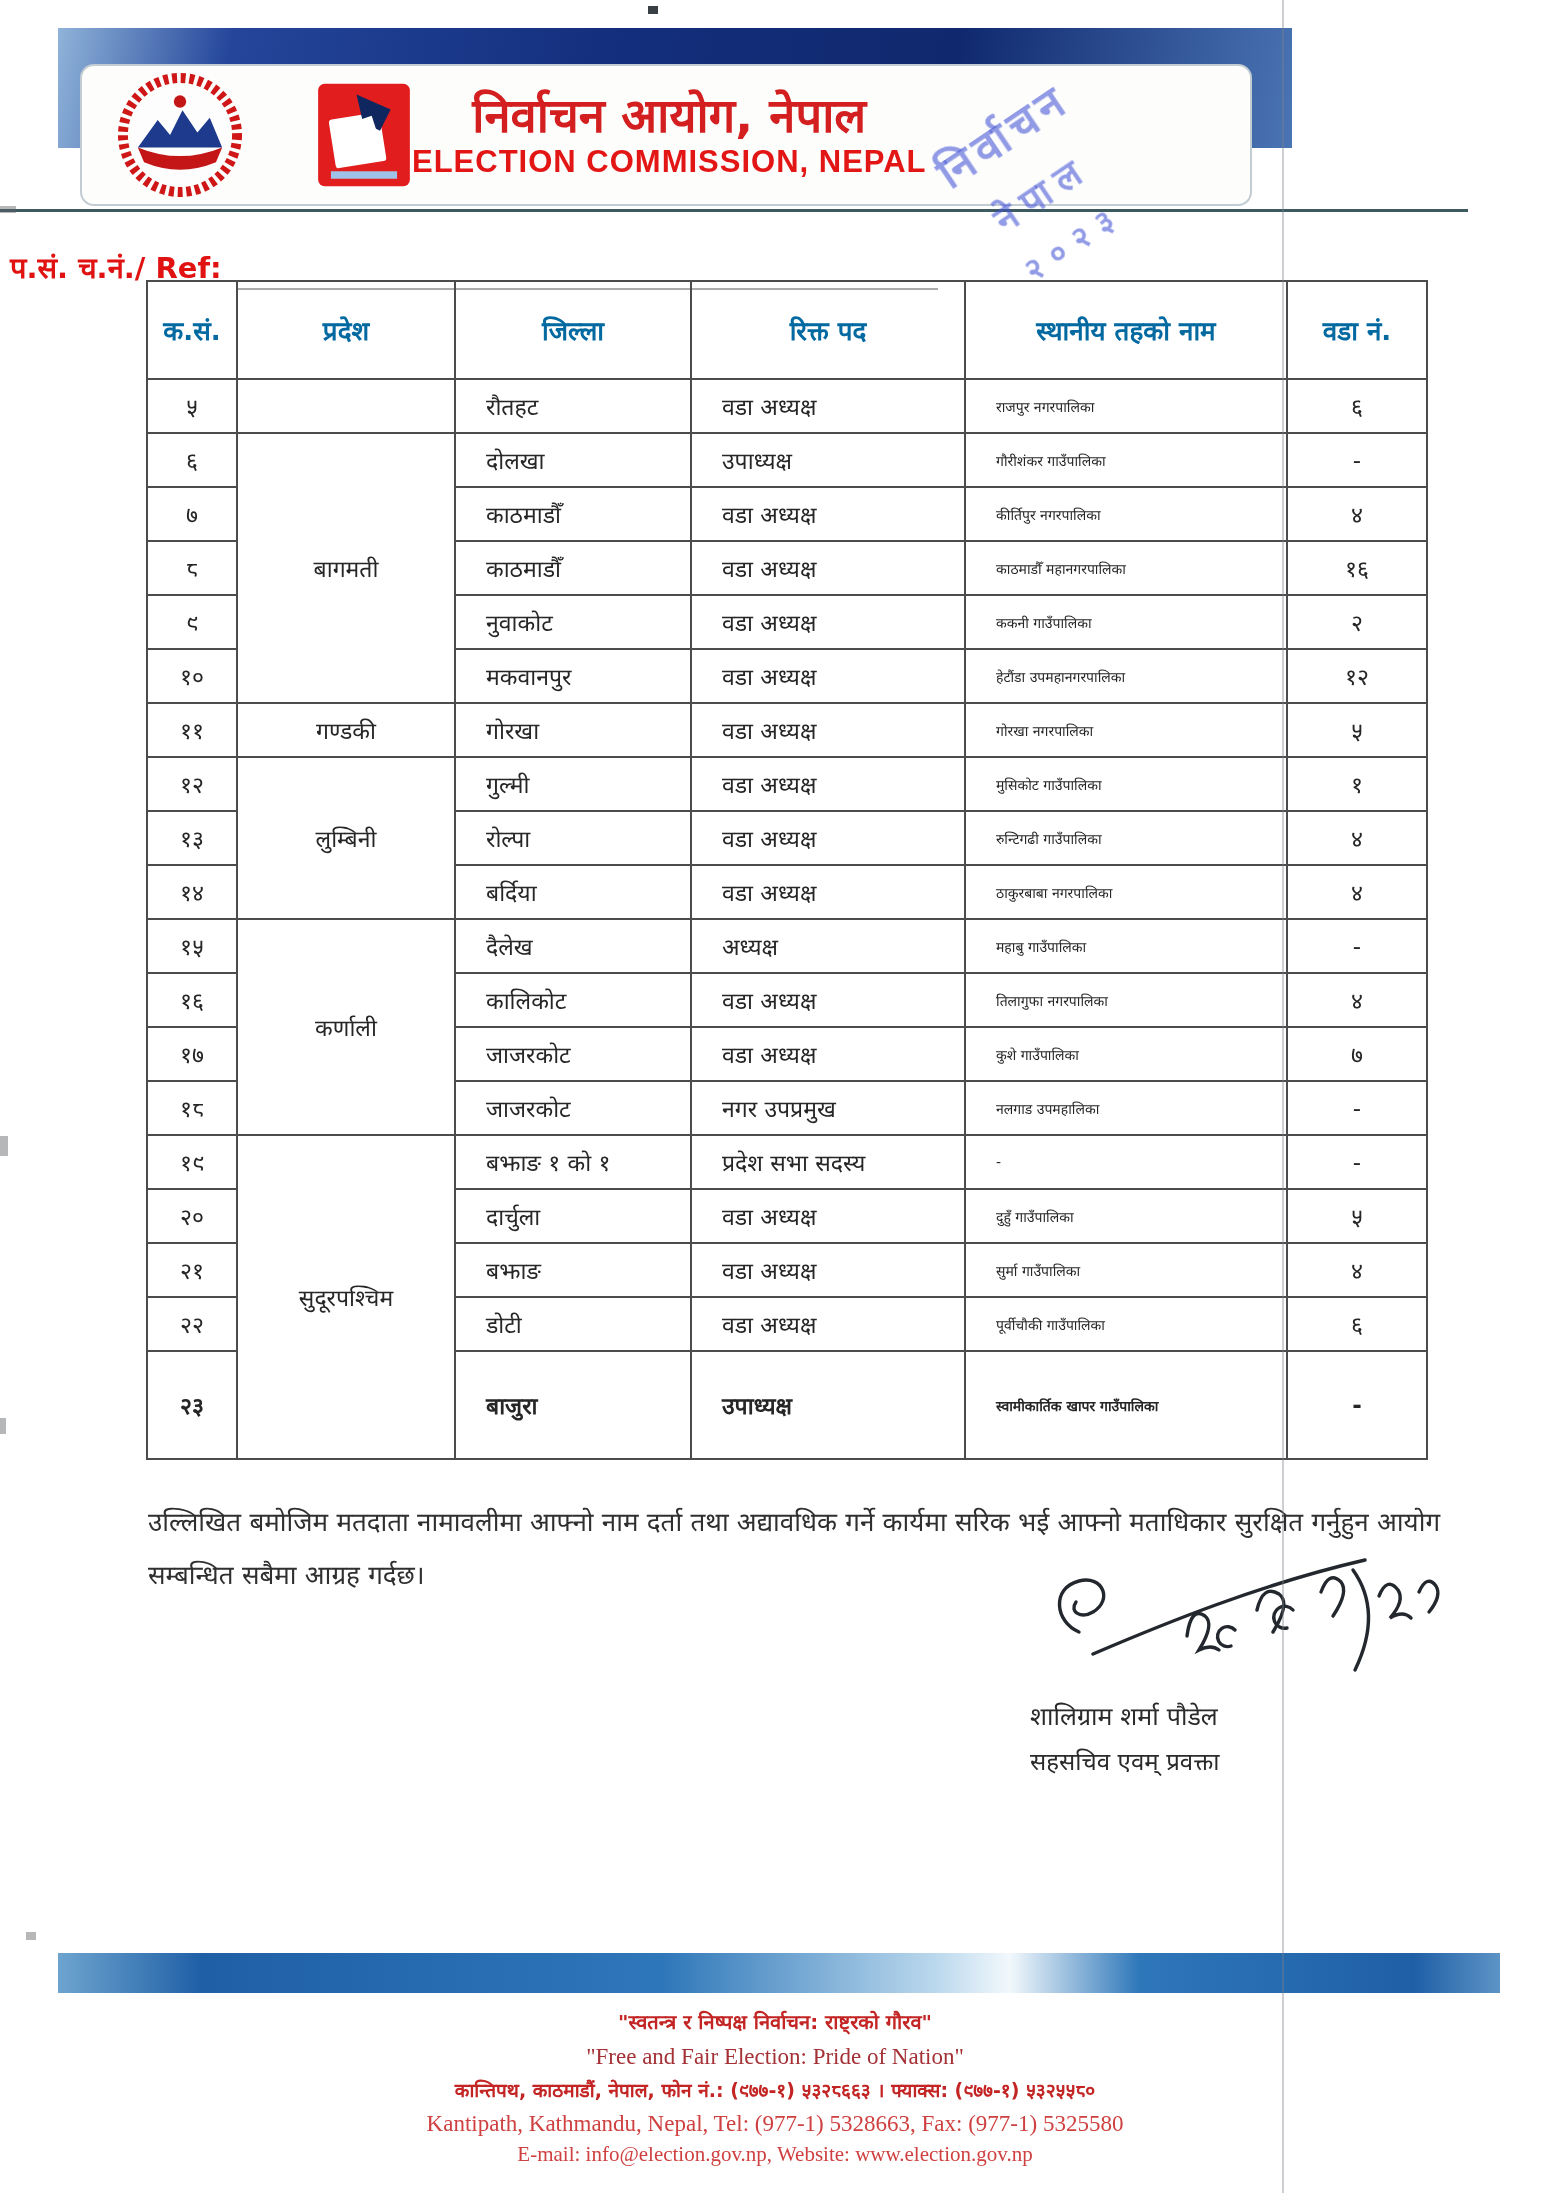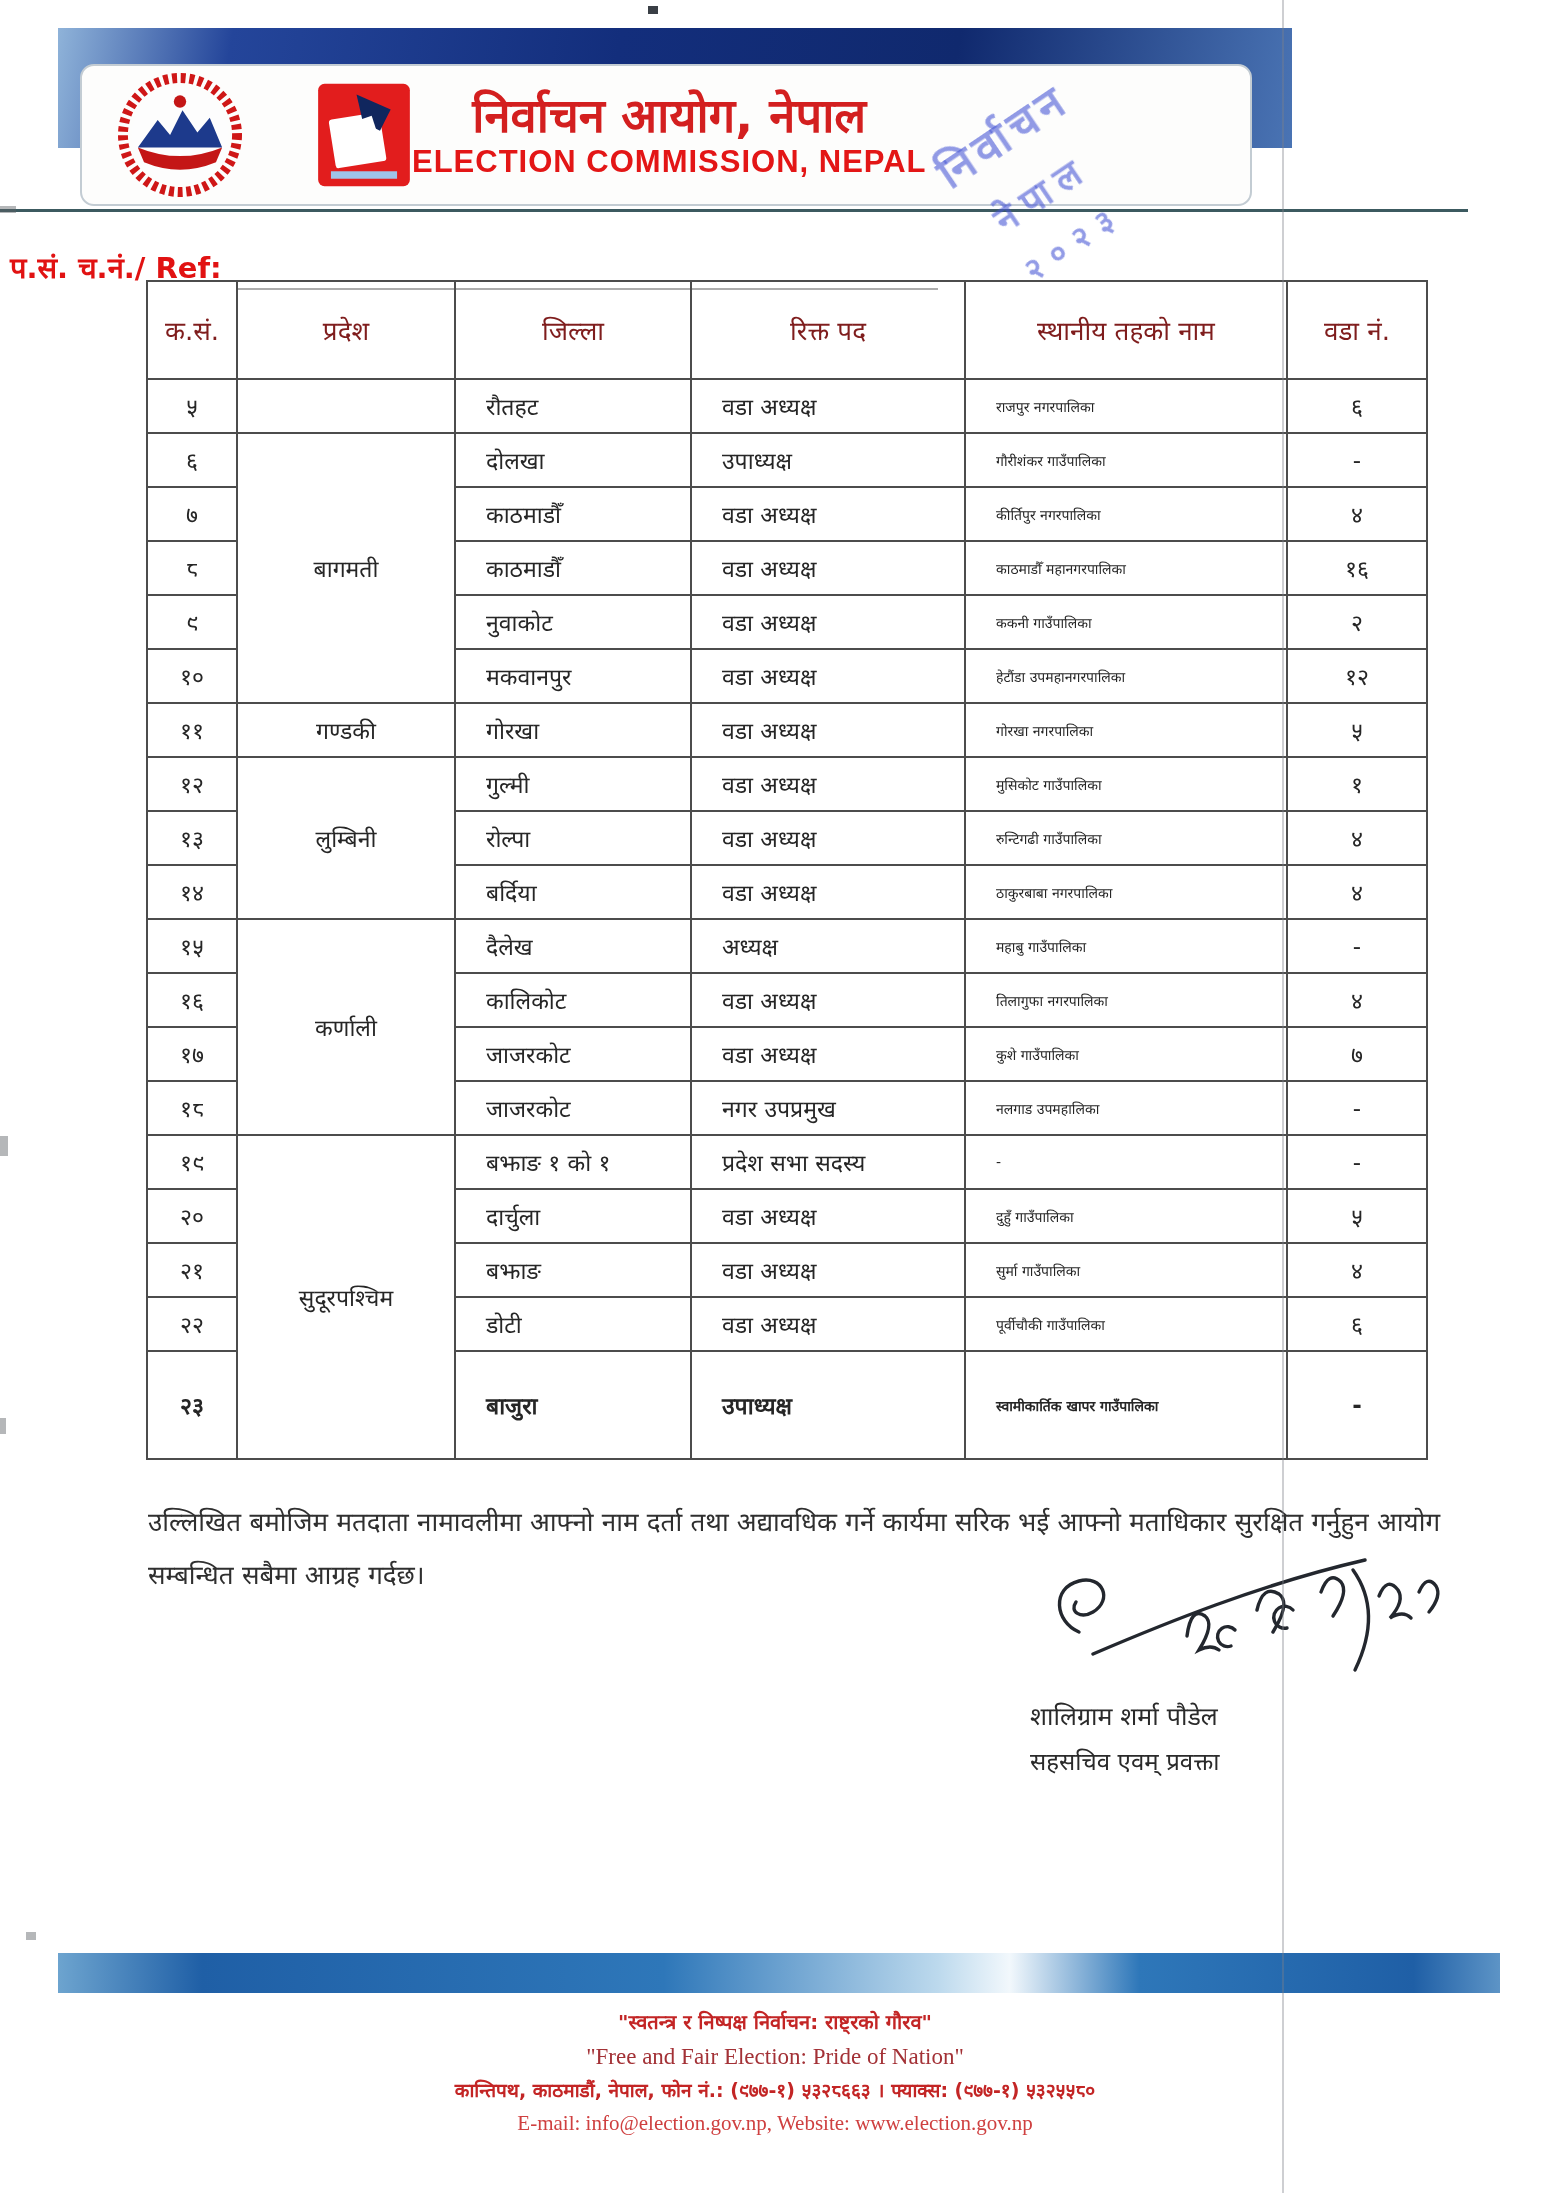--- a/index.html
+++ b/index.html
@@ -47,21 +47,21 @@
   
   table.vtable {
     position:absolute; left:146px; top:280px; width:1280px;
     border-collapse:collapse; table-layout:fixed; z-index:2;
     color:#262626;
   }
   .vtable th, .vtable td { border:2px solid #4c4c4c; vertical-align:middle; background:transparent; }
   .vtable thead tr { height:98px; }
   .vtable tbody tr { height:54px; }
   .vtable tbody tr.tall { height:108px;font-weight:bold; }
-  .vtable th { font-size:26px; font-weight:normal; color:#7f1d1d; }
+  .vtable th { font-size:26px; font-weight:bold; color:#0369a1; }
   .vtable td { font-size:23px; }
   .vtable td.col0, .vtable td.col5, .vtable td.col1 { text-align:center; }
   .vtable td.col2, .vtable td.col3, .vtable td.col4 { text-align:left; padding-left:30px; }
   .vtable td.col4 { font-size:14px; }
 
   
   .paragraph {
     left:148px; top:1496px; width:1300px; font-size:26px; color:#2f2f2f;
     line-height:2.05; z-index:2;
   }
@@ -305,20 +305,21 @@
   <path d="M384,44 q8,-18 17,-6 q6,10 -7,26"></path>
 </svg>
 <div class="abs sig-name">शालिग्राम शर्मा पौडेल</div>
 <div class="abs sig-title">सहसचिव एवम् प्रवक्ता</div>
 
 <div class="abs footer-bar"></div>
 <div class="abs footer-text">
   <div class="f-np1">"स्वतन्त्र र निष्पक्ष निर्वाचन: राष्ट्रको गौरव"</div>
   <div class="f-en1">"Free and Fair Election: Pride of Nation"</div>
   <div class="f-np2">कान्तिपथ, काठमाडौं, नेपाल, फोन नं.: (९७७-१) ५३२८६६३ । फ्याक्स: (९७७-१) ५३२५५८०</div>
+  <div class="f-en2">Kantipath, Kathmandu, Nepal, Tel: (977-1) 5328663, Fax: (977-1) 5325580</div>
   <div class="f-en3">E-mail: info@election.gov.np, Website: www.election.gov.np</div>
 </div>
 
 <div class="abs scan-vline"></div>
 <div class="abs smudge" style="left:0;top:206px;width:16px;height:7px;"></div>
 <div class="abs smudge" style="left:0;top:1136px;width:8px;height:20px;"></div>
 <div class="abs smudge" style="left:0;top:1418px;width:6px;height:16px;"></div>
 <div class="abs smudge" style="left:648px;top:6px;width:10px;height:8px;background:#3a3f46;"></div>
 <div class="abs smudge" style="left:26px;top:1932px;width:10px;height:8px;"></div>
 

